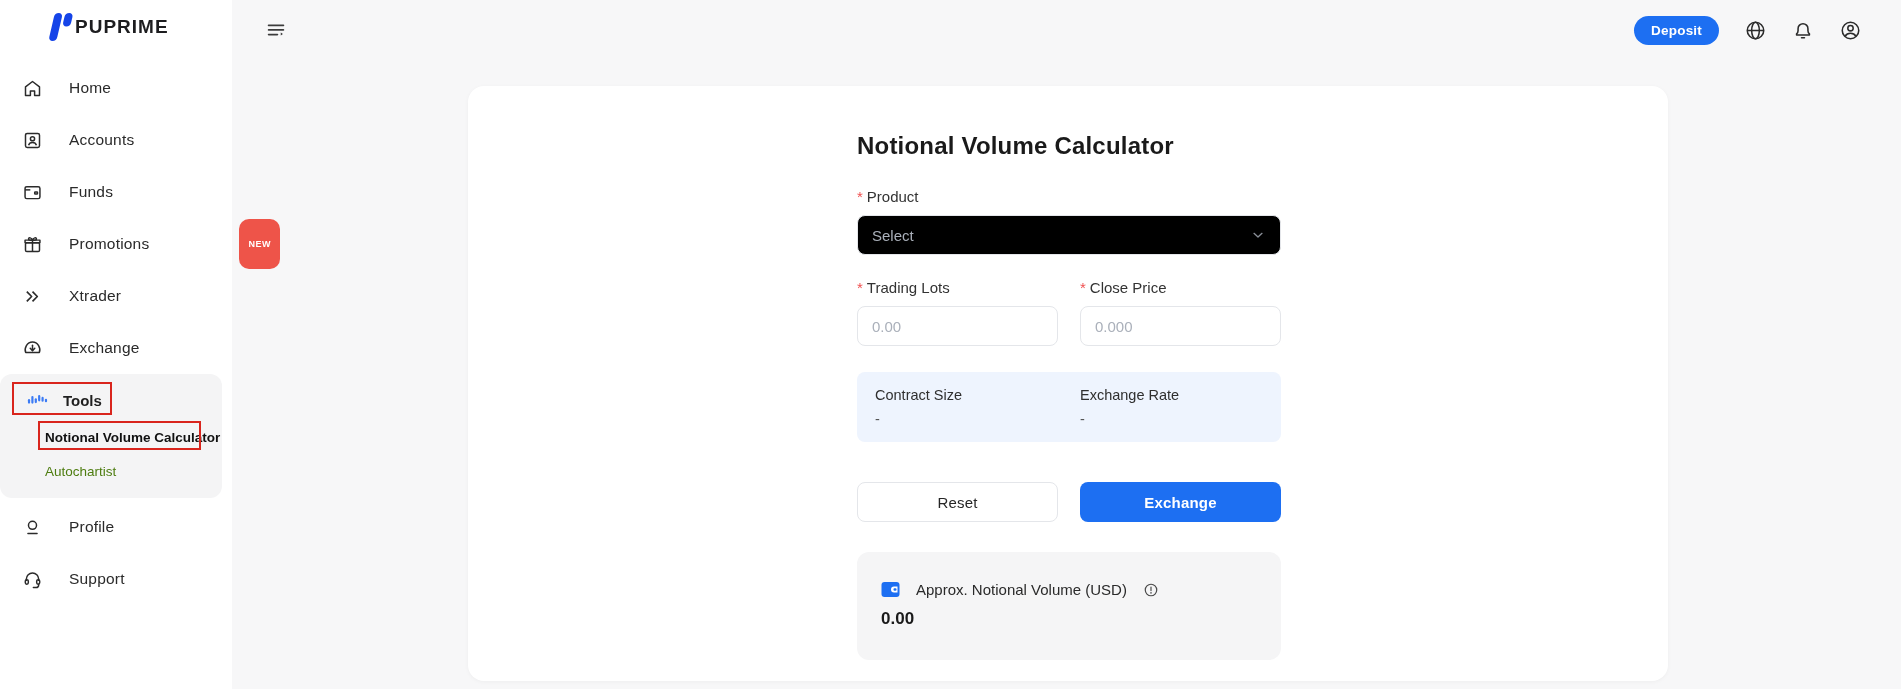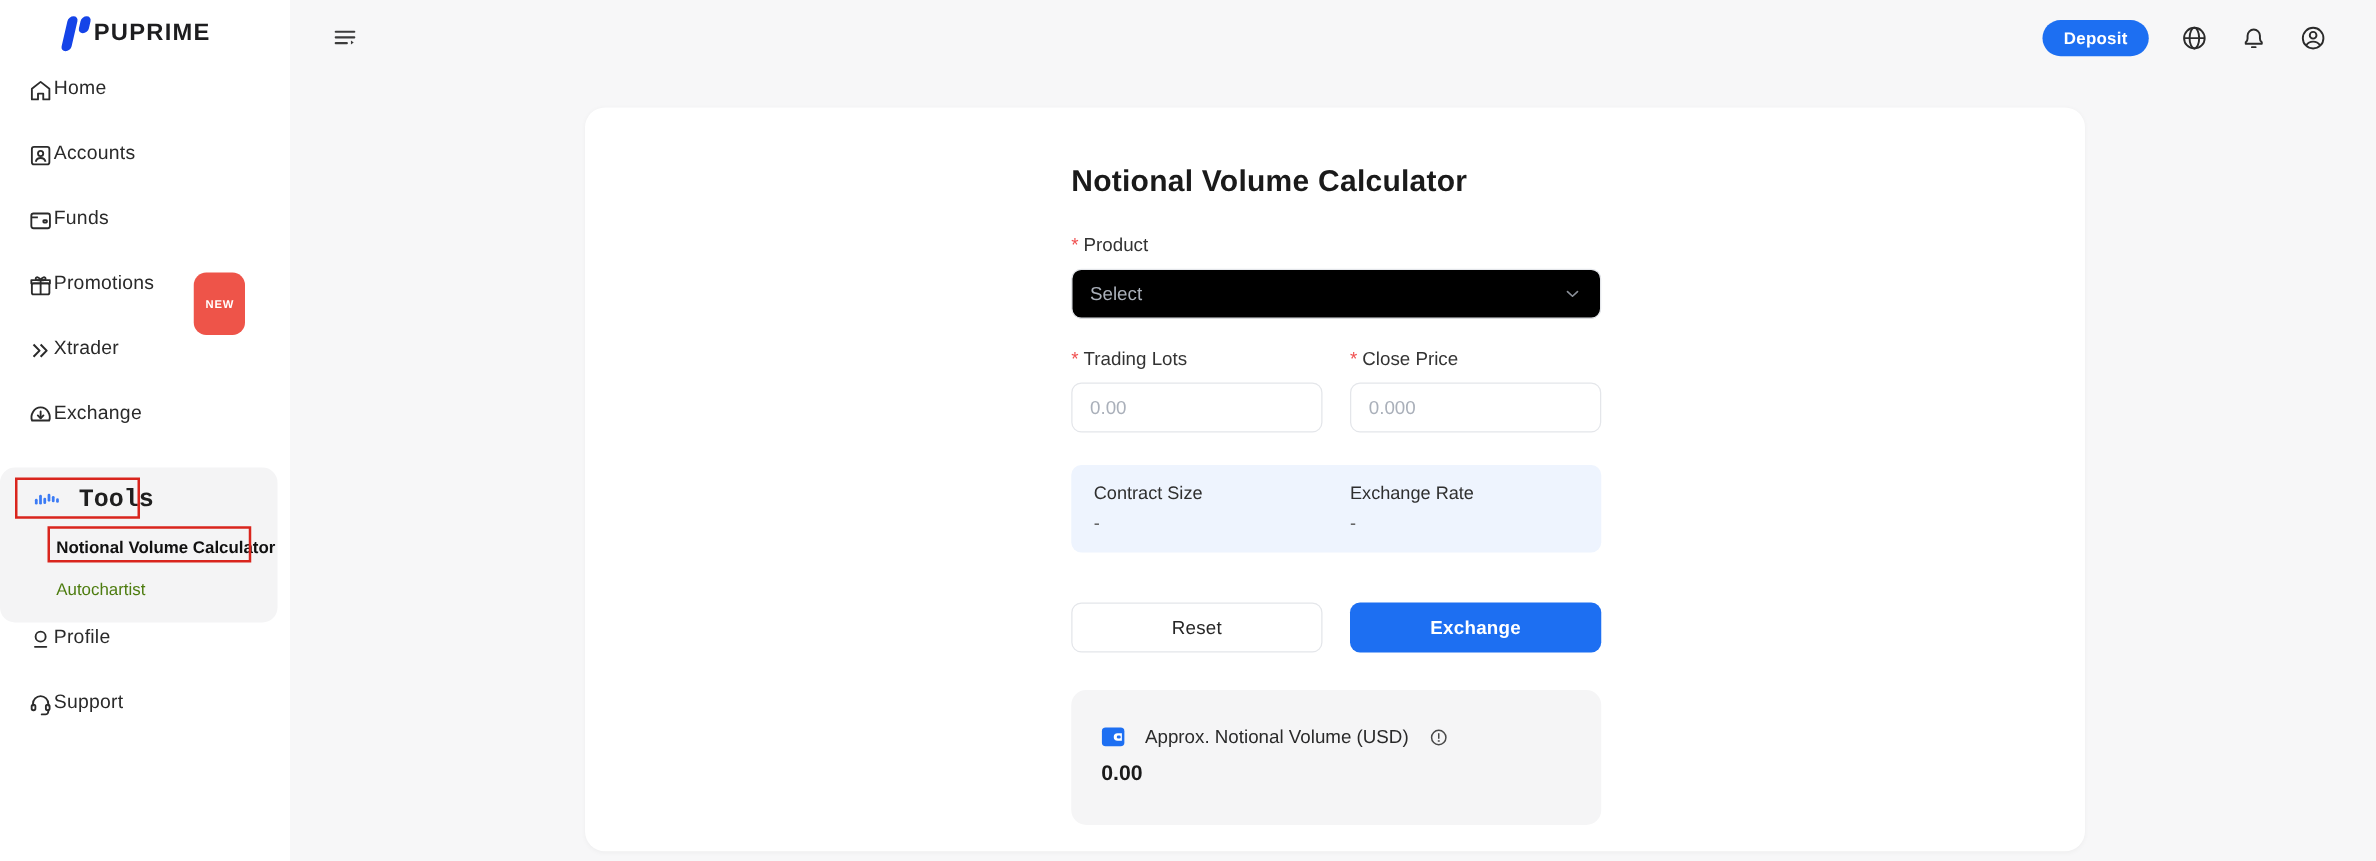--- a/index.html
+++ b/index.html
@@ -12,34 +12,34 @@
 
   
   .sidebar {
     position:absolute; left:0; top:0; width:232px; height:689px;
     background:#ffffff; z-index:5;
   }
   .logo { position:absolute; left:45px; top:8px; display:flex; align-items:center; cursor:pointer; }
   .brand-text { font-size:19px; font-weight:700; letter-spacing:1px; color:#1d1d1f; }
   .nav { position:absolute; top:62px; left:0; right:0; }
   .nav-item {
-    height:52px; display:flex; align-items:flex-start; padding-left:22px; gap:0;
+    height:52px; display:flex; align-items:center; padding-left:22px; gap:26px;
     font-size:15.5px; color:#2a2a2a; cursor:pointer;
   }
   .nav-item .ni-label { letter-spacing:.2px; }
   .badge-new {
-    margin-left:32px; background:#ee5449; color:#fff; font-size:9px; font-weight:700;
+    margin-left:64px; background:#ee5449; color:#fff; font-size:9px; font-weight:700;
     letter-spacing:.6px; padding:20px 9px; border-radius:10px;
   }
   .tools-block {
     width:222px; background:#f4f4f5; border-radius:12px; padding:6px 0 10px 0;
   }
   .tools-row {
     height:40px; display:flex; align-items:center; padding-left:27px; gap:14px;
-    font-size:20px; font-weight:700; color:#1f1f1f; cursor:pointer;font-family:Liberation Mono, monospace;
+    font-size:15px; font-weight:700; color:#1f1f1f; cursor:pointer;
   }
   .sub-item {
     height:34px; display:flex; align-items:center; padding-left:45px;
     font-size:13.5px; color:#4d7c0f; cursor:pointer;
   }
   .sub-item.active { font-weight:700; color:#111; }
   .footer-gap { height:3px; }
   .annotation-box { position:absolute; border:2.5px solid #d9251d; pointer-events:none; z-index:9; }
   .anno-tools { left:12px; top:382px; width:100px; height:33px; }
   .anno-nvc  { left:38px; top:421px; width:163px; height:29px; }

